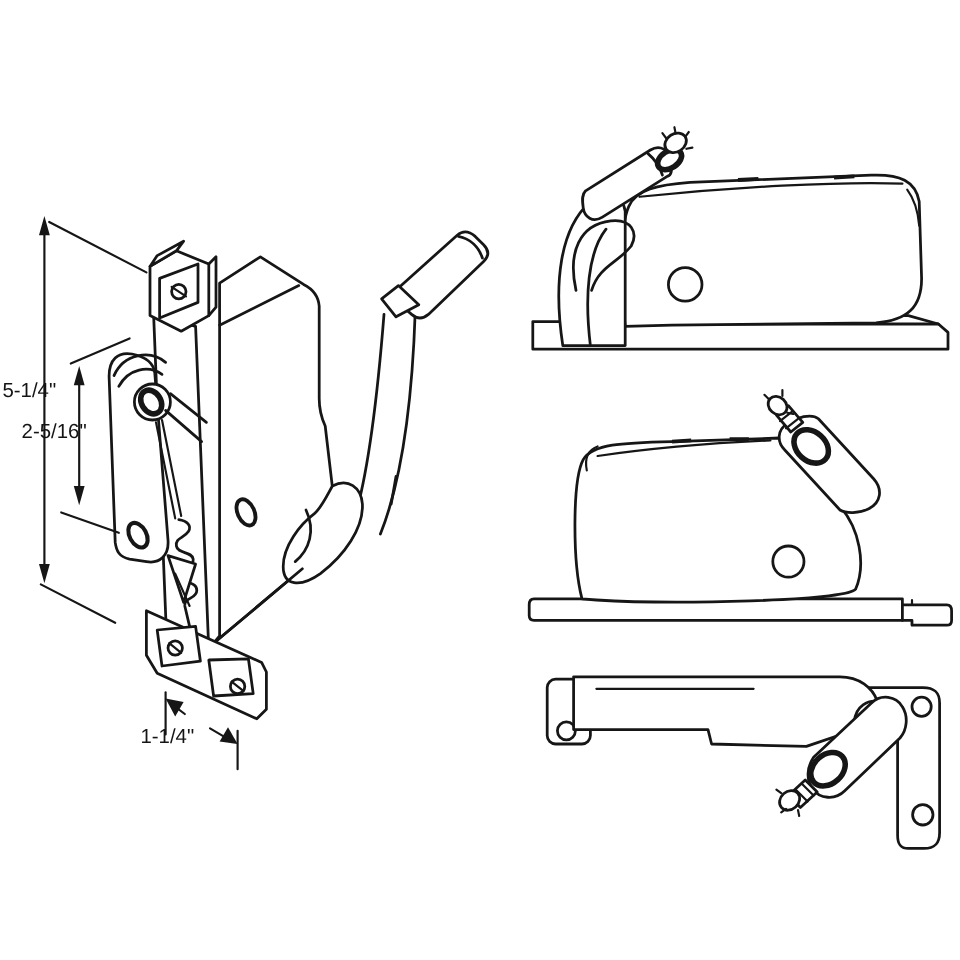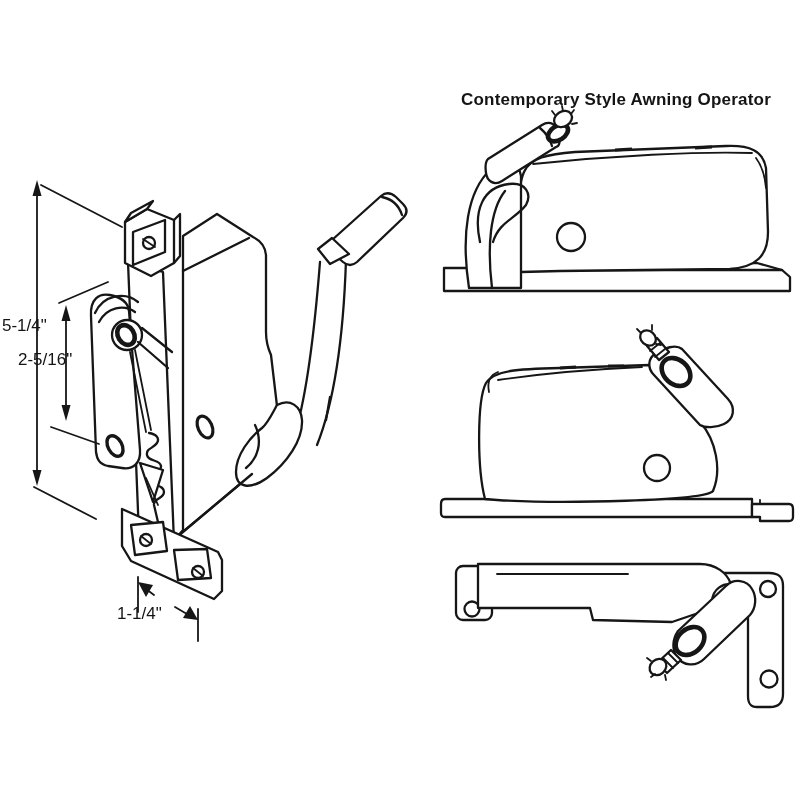--- a/index.html
+++ b/index.html
@@ -146,20 +146,19 @@
     <path class="ln" d="M712,601 C713,589 723,582 734,585 C744,588 748,597 747,607"></path>
     <path class="lnf" d="M678,631 L726,586 C734,578 747,580 752,589 C757,597 756,608 750,615 L704,659 C696,667 683,666 677,657 C672,650 672,640 678,631 Z"></path>
     <ellipse class="thick" cx="690" cy="641" rx="16" ry="12" transform="rotate(-42 690 641)"></ellipse>
     <path class="lnf" d="M671,650 L657,663 L667,673 L681,660 Z"></path>
     <path class="thin" d="M668,653 L678,663 M663,658 L673,668"></path>
     <ellipse class="lnf" cx="658" cy="667" rx="9" ry="7.5" transform="rotate(-42 658 667)" stroke-width="2.5"></ellipse>
     <path class="thin" d="M651,661 L647,658 M655,674 L651,677 M665,675 L666,680"></path>
   </g>
 </svg>
 
-  <div class="label fig-title" style="left:440px;top:90px;">Contemporary Style Awning Operator</div>
 
   <div class="label dim" style="left:2px;top:316px;">5-1/4"</div>
 
   <div class="label dim" style="left:18px;top:350px;">2-5/16"</div>
 
   <div class="label dim" style="left:117px;top:604px;">1-1/4"</div>
 </div>
 
 </body></html>

